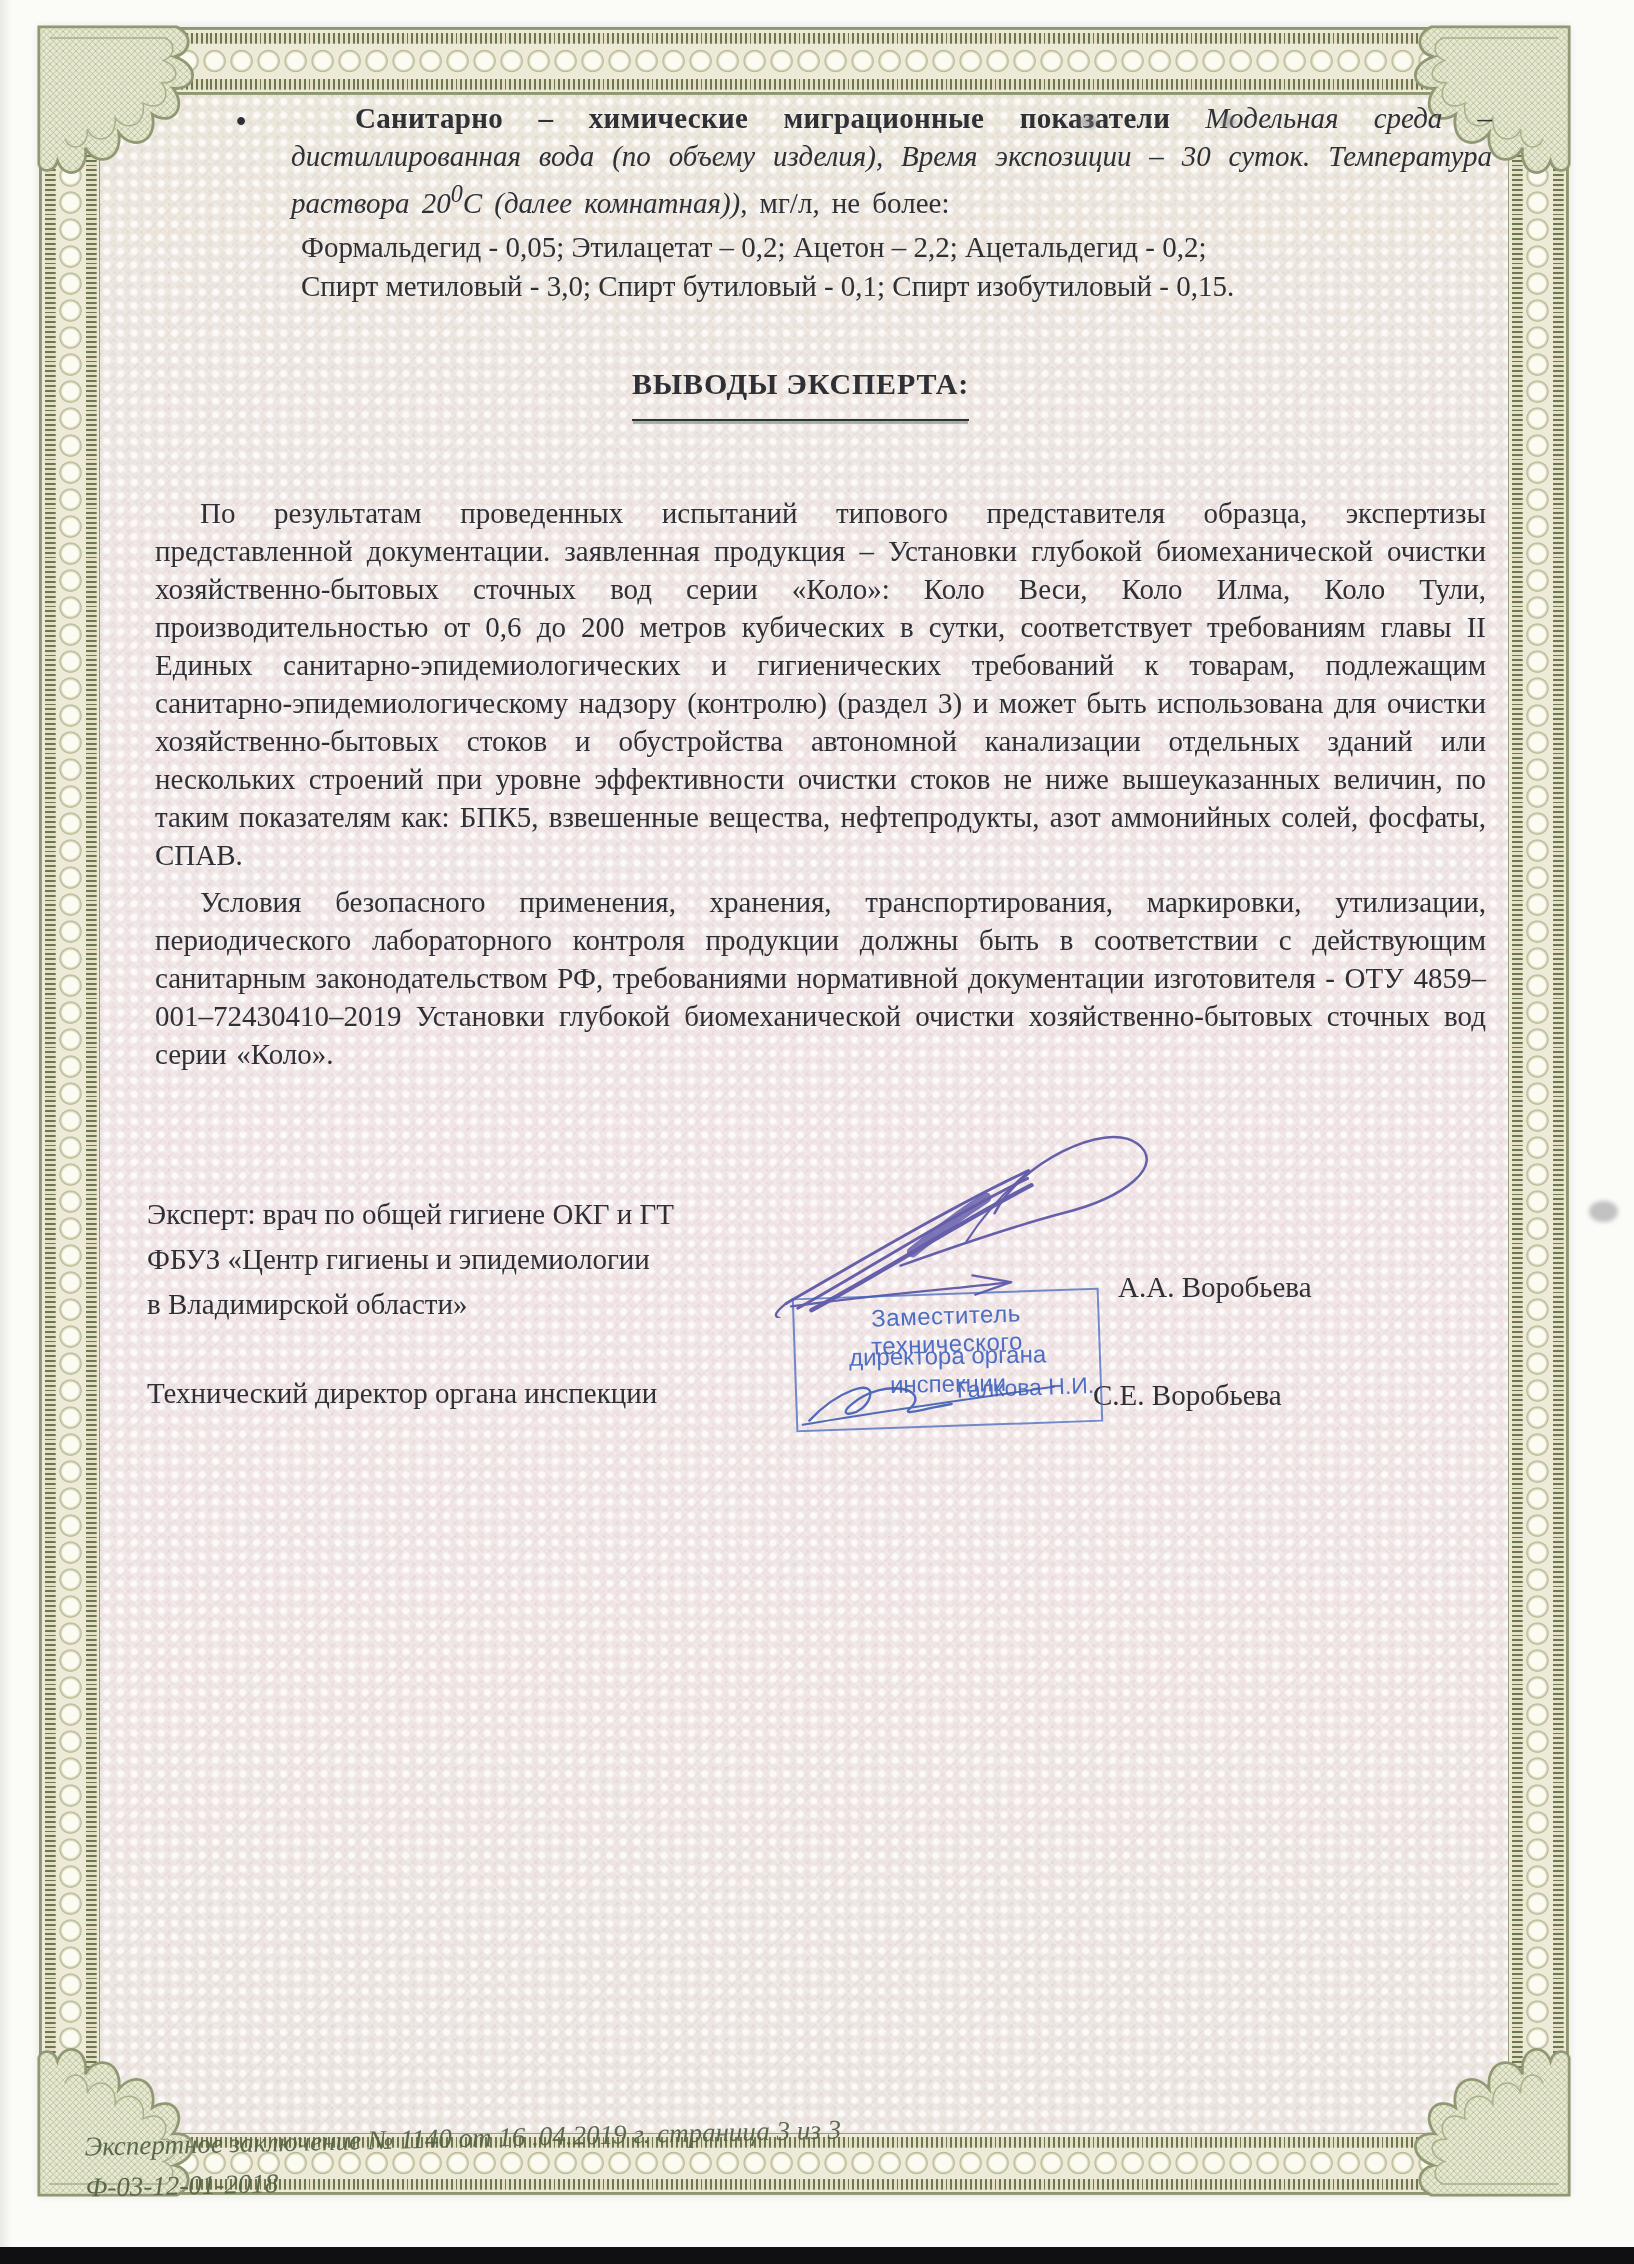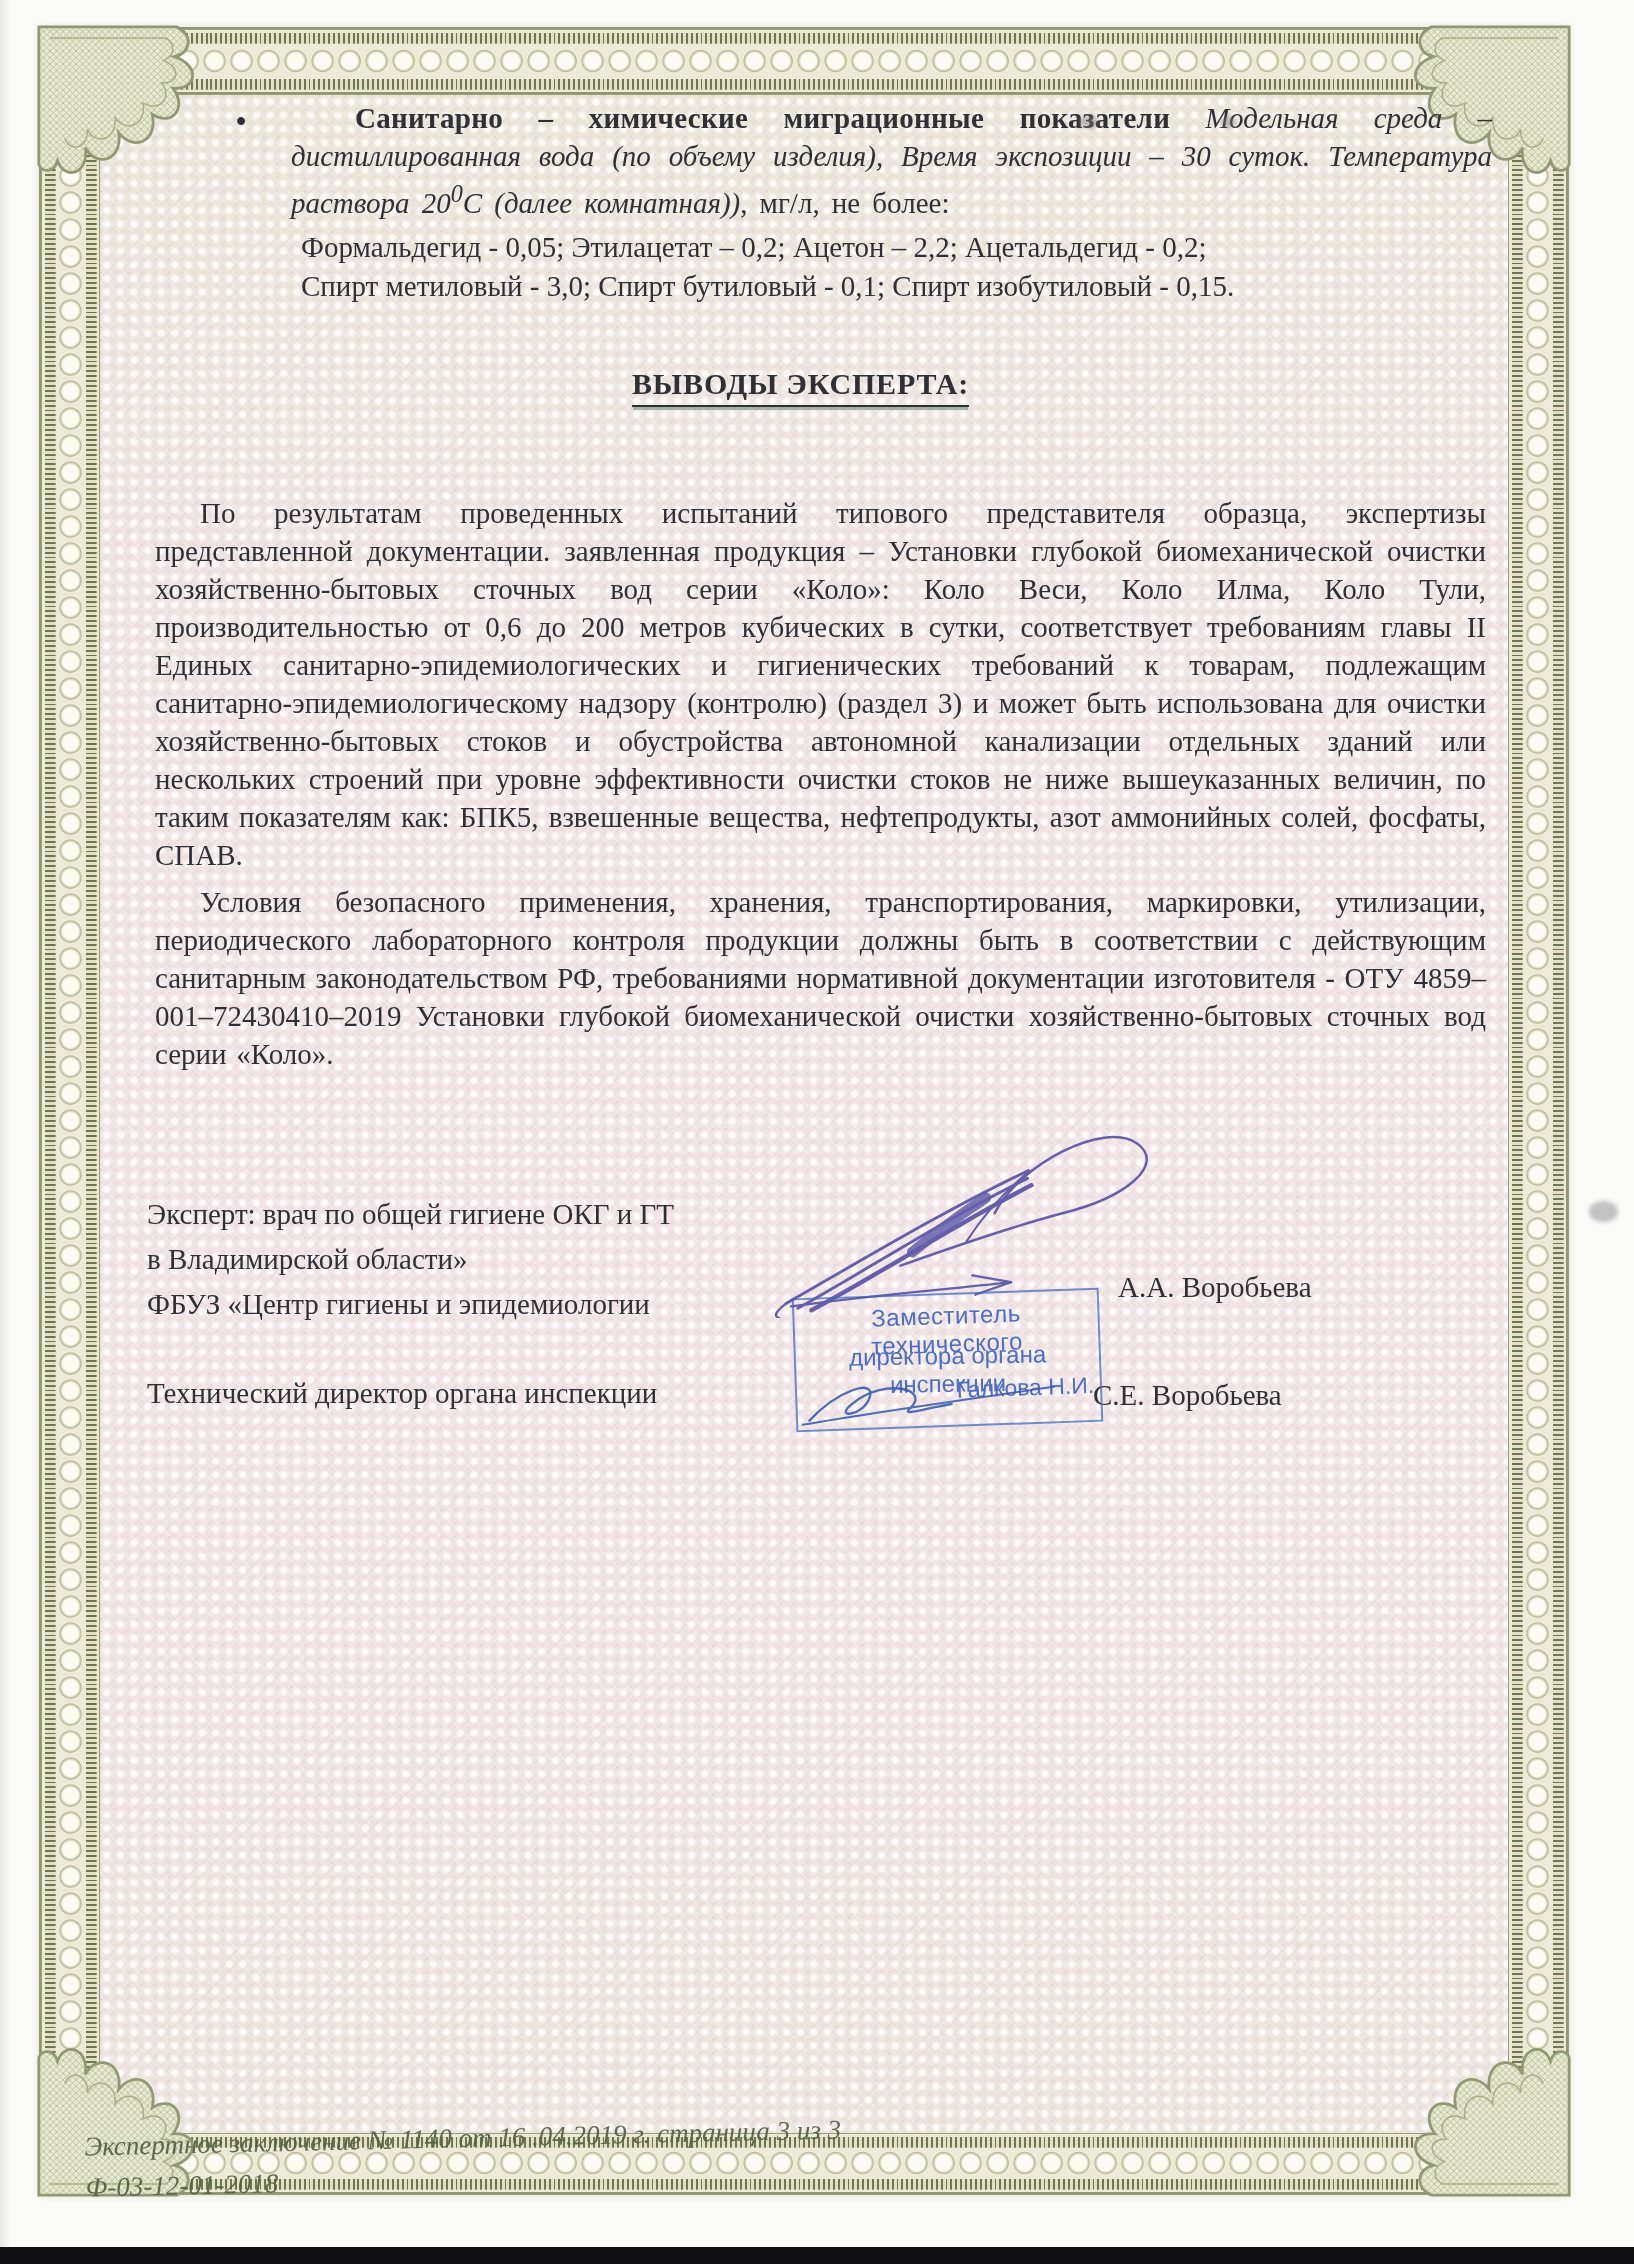--- a/index.html
+++ b/index.html
@@ -63,21 +63,21 @@
 
   
   .t{position:absolute;z-index:3;color:#2f2f36;font-family:"Liberation Serif",serif;}
   .bullet-item{left:199px;top:99px;width:1293px;font-size:29px;line-height:38px;}
   .bullet-marker{position:absolute;left:37px;top:2.9px;font-size:29px;font-weight:bold;}
   .bullet-body{margin-left:92px;text-indent:64px;text-align:justify;word-spacing:4.9px;}
   .bold{font-weight:bold;letter-spacing:0.3px;}
   .it{font-style:italic;}
   .values{left:301px;top:213px;width:1203px;font-size:29px;line-height:39px;margin-top:15px;}
   .heading-wrap{left:102px;top:367px;width:1397px;text-align:center;}
-  .heading-wrap span{font-size:30px;font-weight:bold;letter-spacing:0.8px;border-bottom:2.9px solid #2d3331;box-shadow:0 3.9px 0 -1px rgba(70,110,95,.45);padding-bottom:5px;}
+  .heading-wrap span{font-size:30px;font-weight:bold;letter-spacing:0.8px;border-bottom:2.9px solid #2d3331;box-shadow:0 3.9px 0 -1px rgba(70,110,95,.45);padding-bottom:19px;}
   .paras{left:146px;top:485px;width:1349px;font-size:29px;line-height:38px;text-align:justify;word-spacing:2.4px;}
   .paras p{margin:9px;text-indent:45px;}
   .sig-block{left:147px;top:1192px;font-size:29px;line-height:45px;}
   .expert-name{left:1118px;top:1271px;font-size:29px;}
   .director-title{left:147px;top:1377px;font-size:29px;}
   .director-name{left:1093px;top:1379px;font-size:29px;}
 
   
   .stamp{position:absolute;left:794px;top:1293px;width:303px;height:130px;z-index:4;
     border:2.9px solid rgba(62,100,190,.78);transform:rotate(-2deg);
@@ -147,22 +147,22 @@
     <span>ВЫВОДЫ ЭКСПЕРТА:</span>
   </div>
 
   <div class="t paras">
     <p>По результатам проведенных испытаний типового представителя образца, экспертизы представленной документации. заявленная продукция – Установки глубокой биомеханической очистки хозяйственно-бытовых сточных вод серии «Коло»: Коло Веси, Коло Илма, Коло Тули, производительностью от 0,6 до 200 метров кубических в сутки, соответствует требованиям главы II Единых санитарно-эпидемиологических и гигиенических требований к товарам, подлежащим санитарно-эпидемиологическому надзору (контролю) (раздел 3) и может быть использована для очистки хозяйственно-бытовых стоков и обустройства автономной канализации отдельных зданий или нескольких строений при уровне эффективности очистки стоков не ниже вышеуказанных величин, по таким показателям как: БПК5, взвешенные вещества, нефтепродукты, азот аммонийных солей, фосфаты, СПАВ.</p>
     <p>Условия безопасного применения, хранения, транспортирования, маркировки, утилизации, периодического лабораторного контроля продукции должны быть в соответствии с действующим санитарным законодательством РФ, требованиями нормативной документации изготовителя - ОТУ 4859–001–72430410–2019 Установки глубокой биомеханической очистки хозяйственно-бытовых сточных вод серии «Коло».</p>
   </div>
 
   <div class="t sig-block">
     <div>Эксперт: врач по общей гигиене ОКГ и ГТ</div>
+    <div>ФБУЗ «Центр гигиены и эпидемиологии</div>
     <div>в Владимирской области»</div>
-    <div>ФБУЗ «Центр гигиены и эпидемиологии</div>
   </div>
   <div class="t expert-name">А.А. Воробьева</div>
   <div class="t director-title">Технический директор органа инспекции</div>
   <div class="t director-name">С.Е. Воробьева</div>
 
   <svg class="sig-svg" style="left:718px;top:1095px;" width="466" height="223" viewBox="0 0 480 230">
     <g fill="none" stroke="#5a54a6" stroke-linecap="round" opacity="0.92">
       <path d="M285,122 C310,72 398,26 432,50 C462,72 420,106 355,122 C302,136 244,156 188,176" stroke-width="2.6"></path>
       <path d="M70,215 C140,175 240,115 320,78" stroke-width="3"></path>
       <path d="M82,220 C152,181 246,121 319,86" stroke-width="3"></path>

